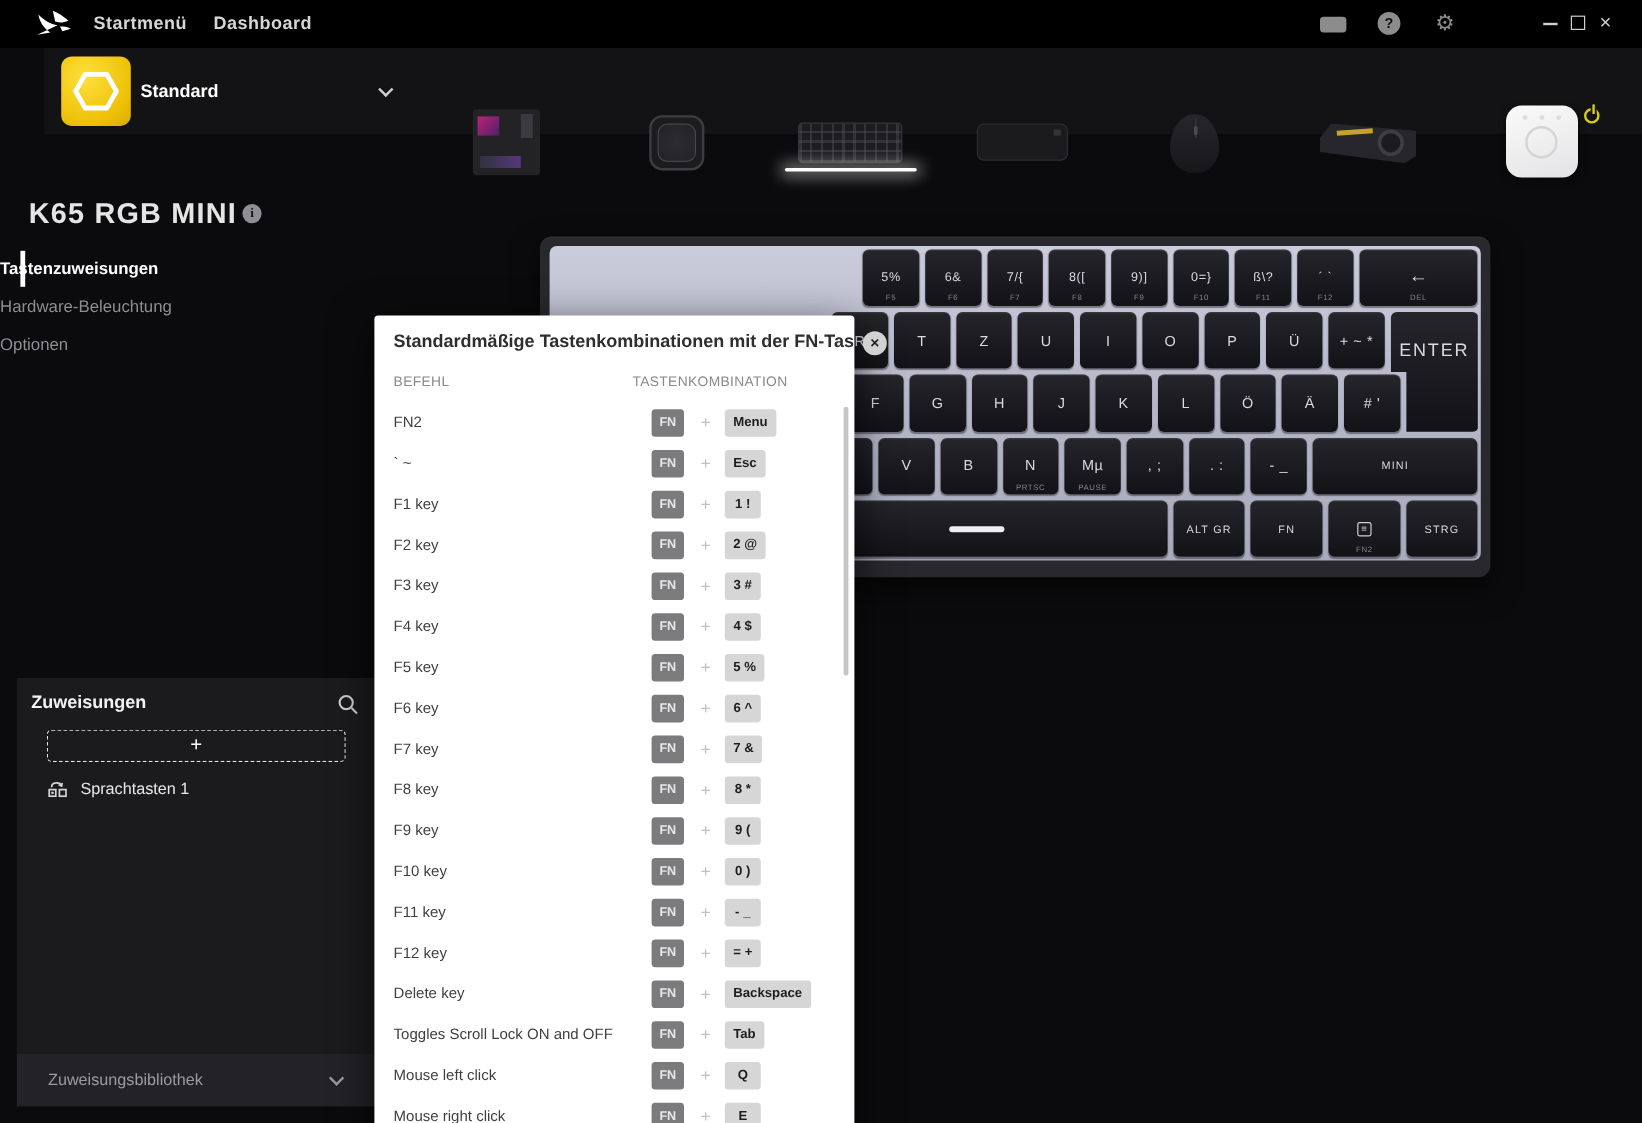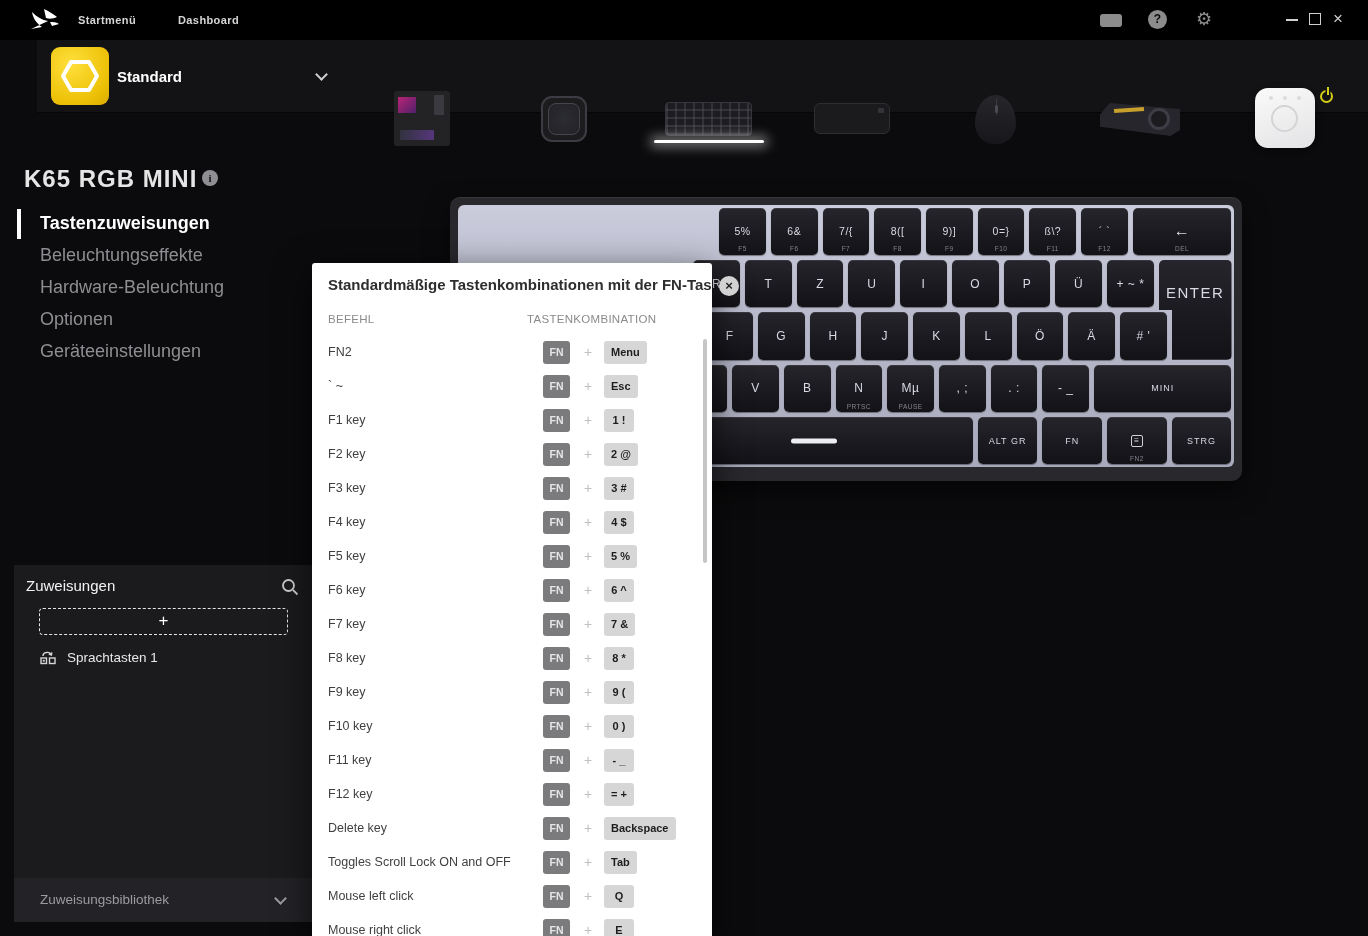--- a/index.html
+++ b/index.html
@@ -3,21 +3,21 @@
 <meta charset="utf-8">
 <style>
   * { margin:0; padding:0; box-sizing:border-box; }
   html,body { width:1368px; height:936px; overflow:hidden; background:#0b0b0d;
     font-family:"Liberation Sans", sans-serif; }
 
   
   .topbar { position:absolute; top:0; left:0; width:1368px; height:40px; background:#000; z-index:30; }
   .logo { position:absolute; left:28px; top:6px; width:34px; height:28px; }
   .nav-item { position:absolute; top:0; height:32px; line-height:40px; color:#d6d6d6;
-    font-size:11px; font-weight:700; letter-spacing:.4px; cursor:default; }
+    font-size:15px; font-weight:700; letter-spacing:.4px; cursor:default; }
   .nav-start { left:78px; } .nav-dash { left:178px; }
   .tb-icon { position:absolute; top:10px; width:20px; height:20px; color:#8c8c8c; }
   .layout-ic { left:1100px; top:14px; width:22px; height:13px; background:#8c8c8c; border-radius:3px; }
   .help-ic { left:1148px; width:19px; height:19px; border-radius:50%; background:#8c8c8c;
     color:#0c0c0c; font-size:12px; font-weight:700; text-align:center; line-height:19px; }
   .gear-ic { left:1196px; top:8px; font-size:18px; line-height:22px; }
   .win-min { left:1286px; top:19px; width:12px; height:2px; background:#cfcfcf; }
   .win-max { left:1309px; top:13px; width:12px; height:12px; border:1.5px solid #cfcfcf; }
   .win-close { left:1333px; top:8px; color:#cfcfcf; font-size:17px; line-height:22px; }
 
@@ -71,27 +71,27 @@
     background:#d4ce17; box-shadow:0 0 0 1.5px #131315; }
 
   
   .content { position:absolute; top:113px; left:0; width:1368px; height:823px; background:#0b0b0d; }
   .dev-title { position:absolute; left:24px; top:52px; color:#e5e5e5; font-size:24px; font-weight:700;
     letter-spacing:1px; }
   .info-ic { position:absolute; left:202px; top:57px; width:16px; height:16px; border-radius:50%;
     background:#8f8f93; color:#141414; font-size:11px; font-weight:700; text-align:center; line-height:16px;
     font-family:"Liberation Serif", serif; }
   .menu { position:absolute; left:0; top:94px; width:313px; }
-  .menu-item { height:32px; line-height:32px; padding-left:40px; font-size:18px; color:#8e8e92; cursor:pointer; }
+  .menu-item { height:32px; line-height:32px; font-size:14px; color:#8e8e92; cursor:pointer; }
   .menu-item.active { color:#ffffff; font-weight:700; }
   .active-bar { position:absolute; left:17px; top:96px; width:4px; height:30px; background:#fff; }
 
   
   .assign-panel { position:absolute; left:14px; top:452px; width:299px; height:313px; background:#1b1b1e; }
-  .assign-title { position:absolute; left:12px; top:12px; color:#f2f2f2; font-size:15px; font-weight:400; }
+  .assign-title { position:absolute; left:12px; top:12px; color:#f2f2f2; font-size:15px; font-weight:700; }
   .search-ic { position:absolute; right:14px; top:13px; width:18px; height:18px; cursor:pointer; }
   .add-box { position:absolute; left:25px; top:43px; width:249px; height:27px; border:1.5px dashed #e6e6e6;
     border-radius:4px; color:#fff; text-align:center; line-height:24px; font-size:17px; cursor:pointer; }
   .assign-item { position:absolute; left:25px; top:82px; height:20px; display:flex; align-items:center;
     gap:10px; color:#e8e8e8; font-size:13.5px; cursor:pointer; }
   .lib-bar { position:absolute; left:14px; top:765px; width:299px; height:44px; background:#232327; cursor:pointer; }
   .lib-label { position:absolute; left:26px; top:0; height:44px; line-height:44px; color:#9c9c9f; font-size:13.5px; }
   .lib-chev { position:absolute; right:28px; top:16px; border-color:#9c9c9f; }
 
   
@@ -401,24 +401,22 @@
         <span class="klabel">ENTER</span>
       </div>
   </div>
 
   <div class="dev-title">K65 RGB MINI</div>
   <div class="info-ic">i</div>
   <div class="active-bar"></div>
   <div class="menu">
 
   <div class="menu-item active">Tastenzuweisungen</div>
-      <div class="menu-item">Beleuchtungseffekte</div>
       <div class="menu-item">Hardware-Beleuchtung</div>
       <div class="menu-item">Optionen</div>
-      <div class="menu-item">Geräteeinstellungen</div>
     </div>
 
   <div class="assign-panel">
     <div class="assign-title">Zuweisungen</div>
     <svg class="search-ic" viewBox="0 0 18 18">
       <circle cx="7.5" cy="7.5" r="5.5" fill="none" stroke="#cfcfcf" stroke-width="1.8"></circle>
       <line x1="12" y1="12" x2="16.5" y2="16.5" stroke="#cfcfcf" stroke-width="1.8"></line>
     </svg>
     <div class="add-box">+</div>
     <div class="assign-item">

